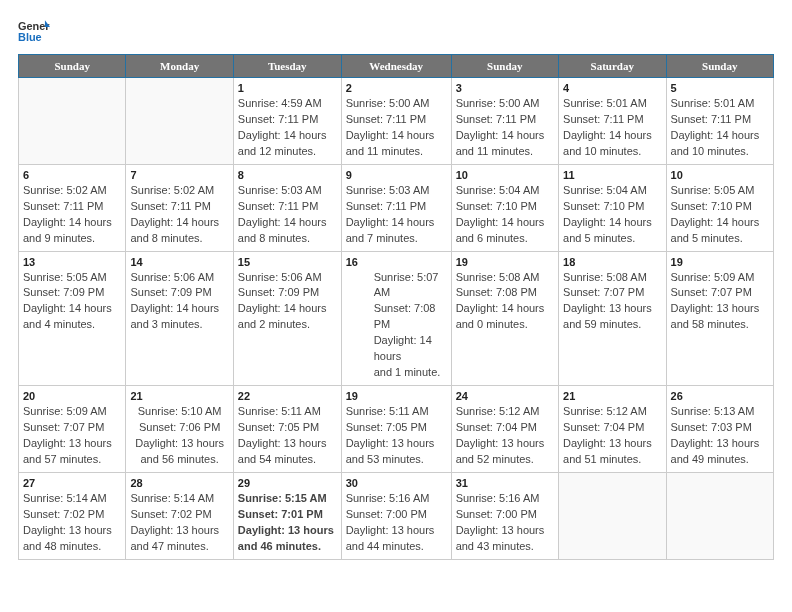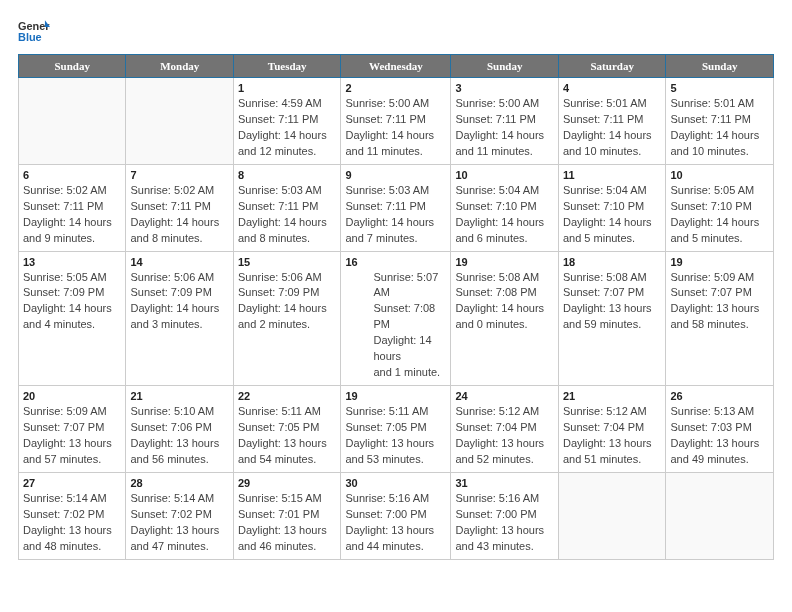--- a/index.html
+++ b/index.html
@@ -262,21 +262,21 @@
         <tr>
           <td>
             <div class="cell-day">20</div>
             <div class="cell-info" style="white-space: pre-line;">Sunrise: 5:09 AM
 Sunset: 7:07 PM
 Daylight: 13 hours
 and 57 minutes.</div>
           </td>
           <td>
             <div class="cell-day">21</div>
-            <div class="cell-info" style="white-space: pre-line;">Sunrise: 5:10 AM
+            <div class="cell-info" style="white-space: pre-line; text-align: center;">Sunrise: 5:10 AM
 Sunset: 7:06 PM
 Daylight: 13 hours
 and 56 minutes.</div>
           </td>
           <td>
             <div class="cell-day">22</div>
             <div class="cell-info" style="white-space: pre-line;">Sunrise: 5:11 AM
 Sunset: 7:05 PM
 Daylight: 13 hours
 and 54 minutes.</div>
@@ -320,21 +320,21 @@
           </td>
           <td>
             <div class="cell-day">28</div>
             <div class="cell-info" style="white-space: pre-line;">Sunrise: 5:14 AM
 Sunset: 7:02 PM
 Daylight: 13 hours
 and 47 minutes.</div>
           </td>
           <td>
             <div class="cell-day">29</div>
-            <div class="cell-info" style="white-space: pre-line;">Sunrise: 5:15 AM
+            <div class="cell-info" style="white-space: pre-line; font-weight: bold;">Sunrise: 5:15 AM
 Sunset: 7:01 PM
 Daylight: 13 hours
 and 46 minutes.</div>
           </td>
           <td>
             <div class="cell-day">30</div>
             <div class="cell-info" style="white-space: pre-line;">Sunrise: 5:16 AM
 Sunset: 7:00 PM
 Daylight: 13 hours
 and 44 minutes.</div>

